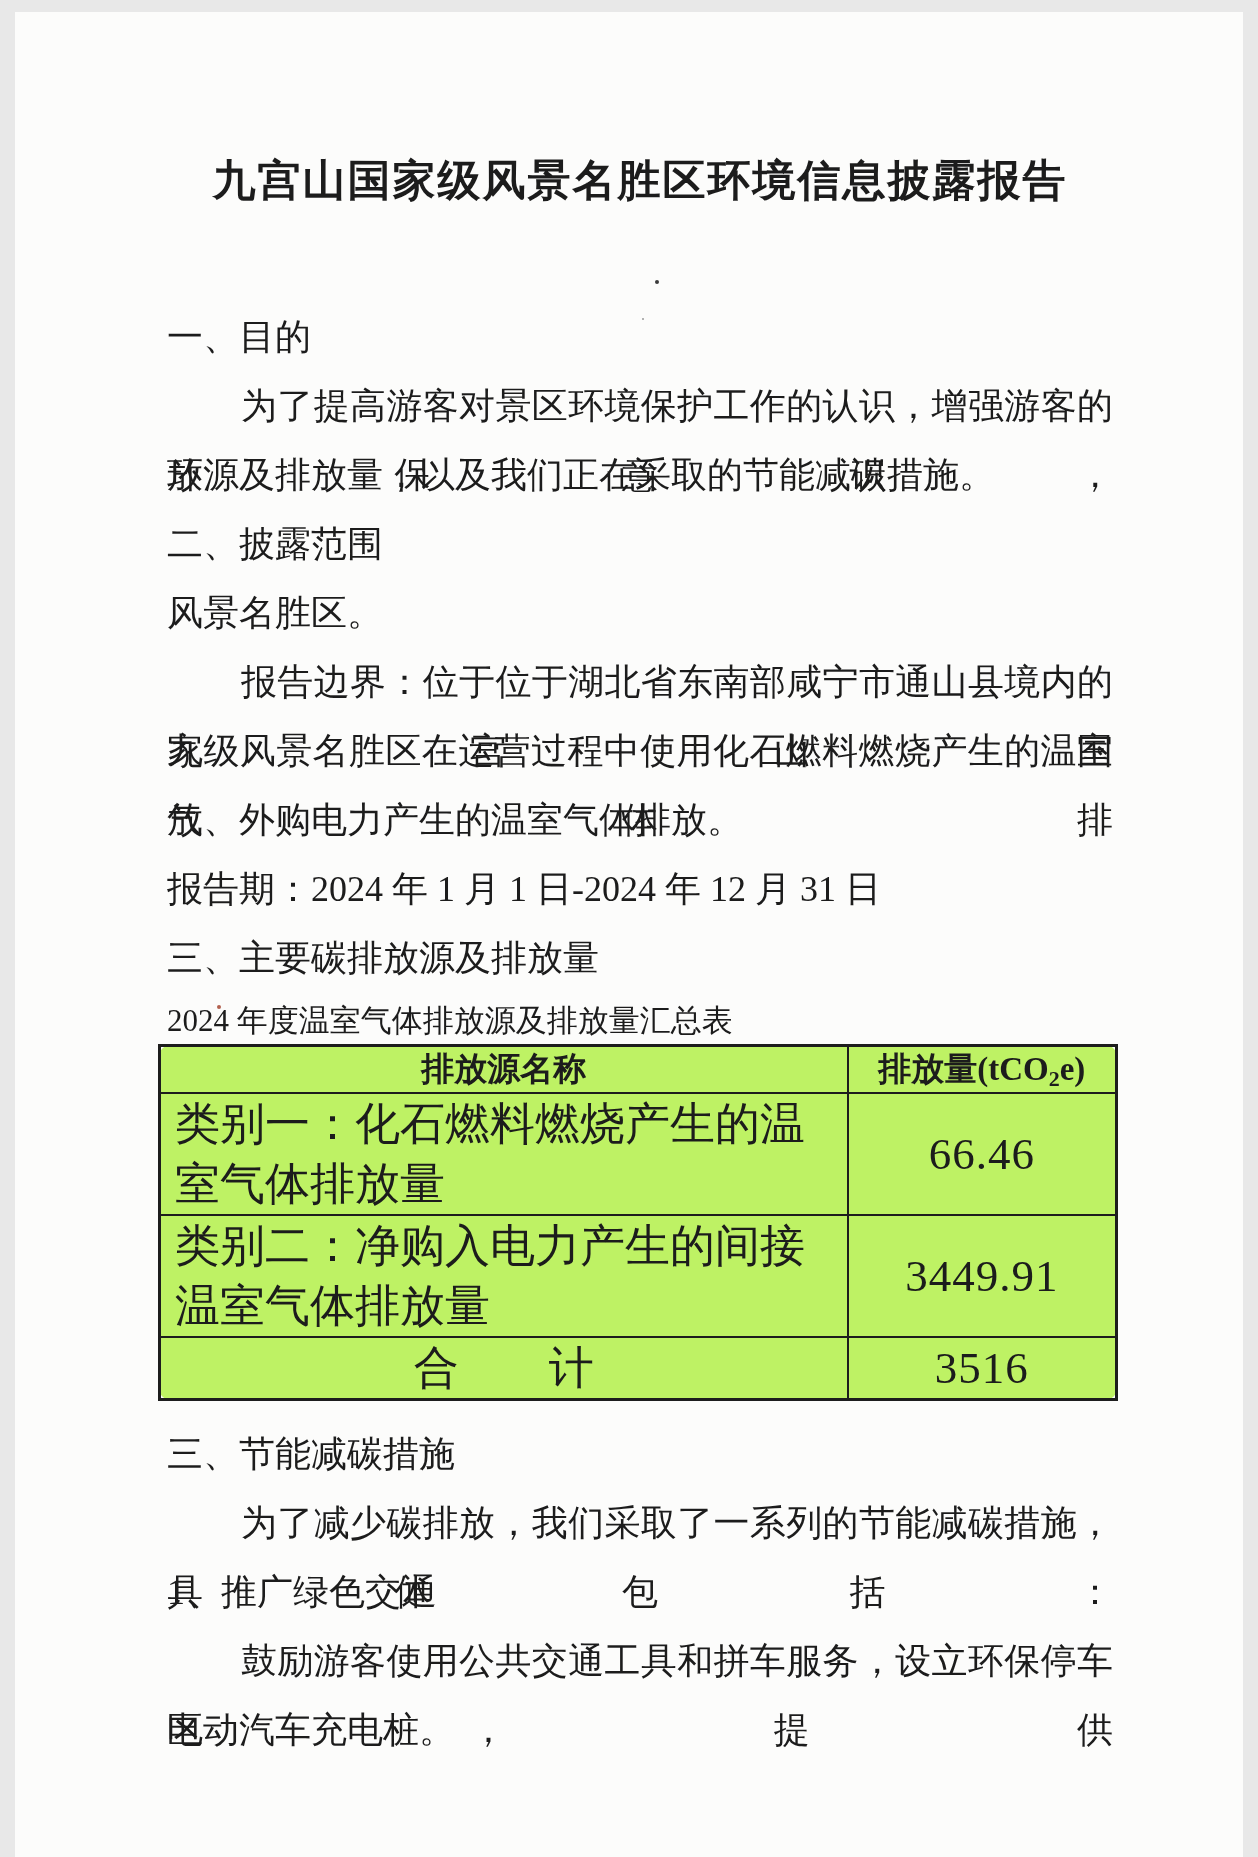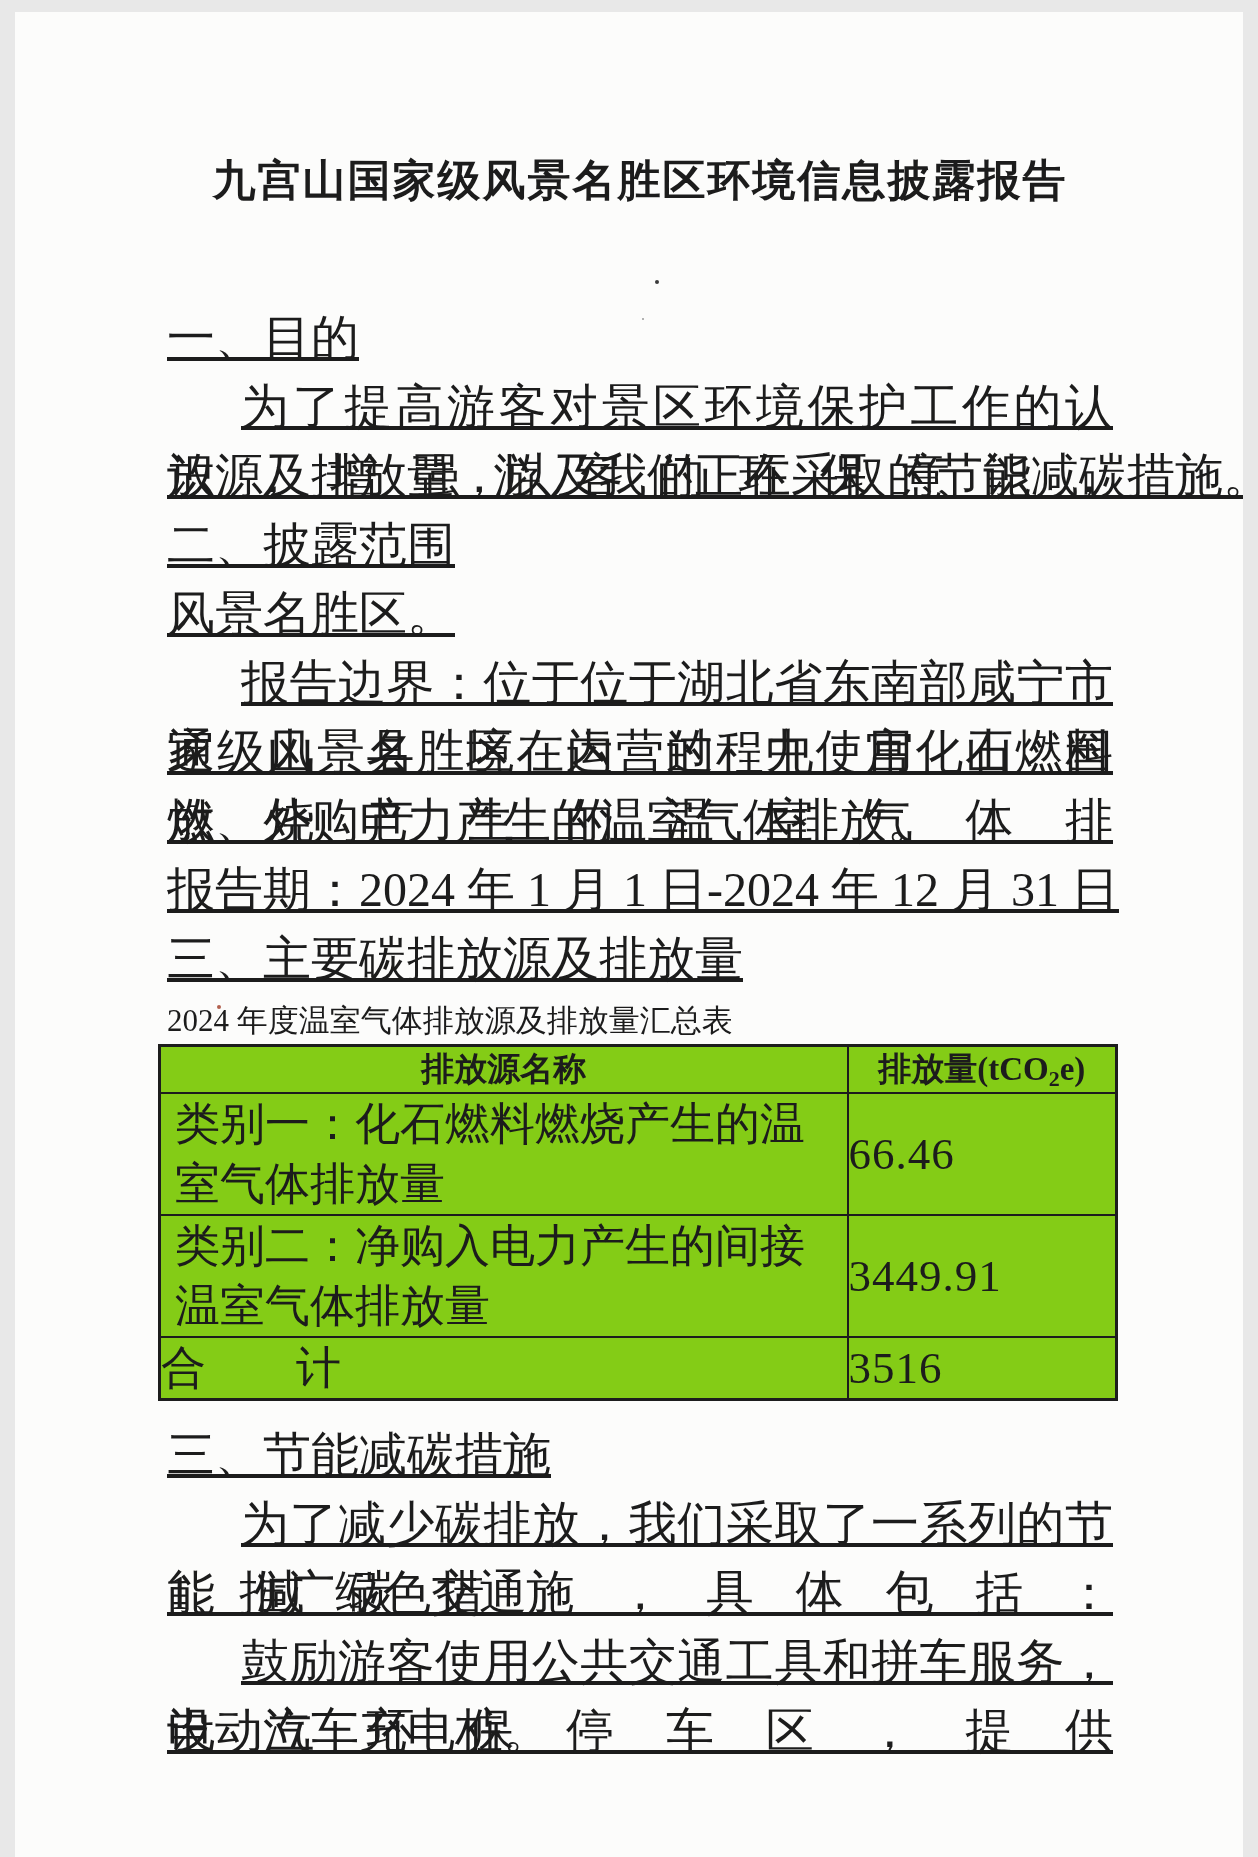--- a/index.html
+++ b/index.html
@@ -21,61 +21,61 @@
     height:52px; line-height:52px;
     text-align:center;
     font-family:"Liberation Sans", sans-serif;
     font-weight:700;
     font-size:43px;
     letter-spacing:2px;
     white-space:nowrap;
   }
   .line {
     height:69px; line-height:69px;
-    font-size:48px;
+    font-size:36px;
     white-space:nowrap;
-    text-decoration:underline;
   }
   .first { margin-top:97px; }
   .j {            
     white-space:normal;
     text-align:justify;
     text-align-last:justify;
   }
   .indent { text-indent:74px; }
   .table-caption {
     height:51px; line-height:56px;
     font-size:31px;
     white-space:nowrap;
   }
   table.ghg {
     border-collapse:collapse;
     table-layout:fixed;
     width:957px;
     margin-left:-9px;
-    background:#84cc16;
+    background:#bef264;
+    border-radius:15px;
   }
   table.ghg, table.ghg td, table.ghg th {
     border:2px solid #1d1d1d;
   }
   table.ghg { border-width:3px; }
   table.ghg th {
     height:40px;
     font-size:33px;
     font-weight:700;
     text-align:center;
     padding:0;
   }
   table.ghg td {
     height:43px;
     font-size:45px;
     padding:0 0 0 14px;
     text-align:left;
   }
-  table.ghg td.num, table.ghg td.ctr { padding:0; }
+  table.ghg td.num, table.ghg td.ctr { text-align:center; padding:0; }
   td.num { font-family:"Liberation Serif", serif; letter-spacing:1px; }
   sub.co2 { font-size:22px; vertical-align:-6px; }
   .after-table { margin-top:19px; }
   
   .artifact { position:absolute; border-radius:50%; }
   .dot-1 { left:640px; top:268px; width:4px; height:4px; background:#3a3a3a; }
   .dot-2 { left:202px; top:993px; width:4px; height:4px; background:#b2604e; }
   .dot-3 { left:627px; top:306px; width:2px; height:2px; background:#9a9a9a; }
   .fringe {
     position:absolute; left:143px; top:1338px; width:957px; height:2px;

